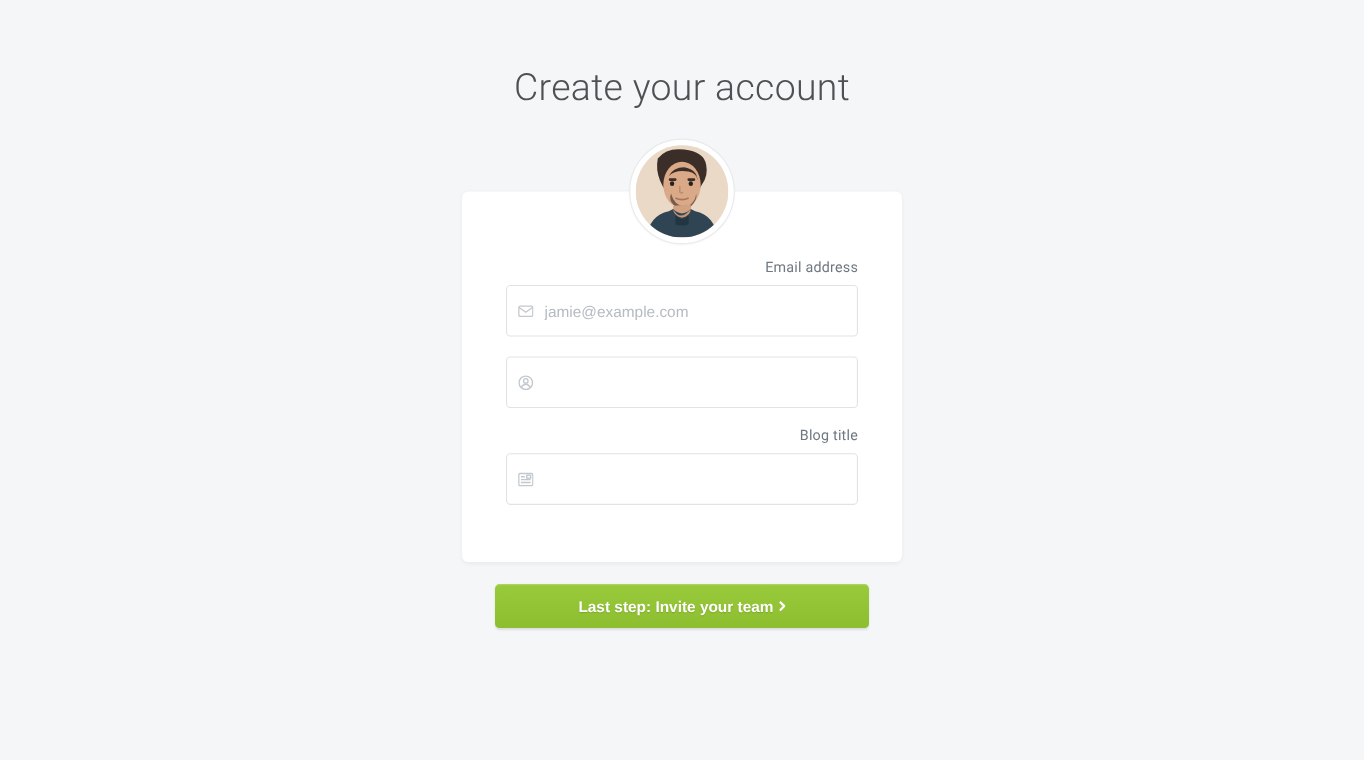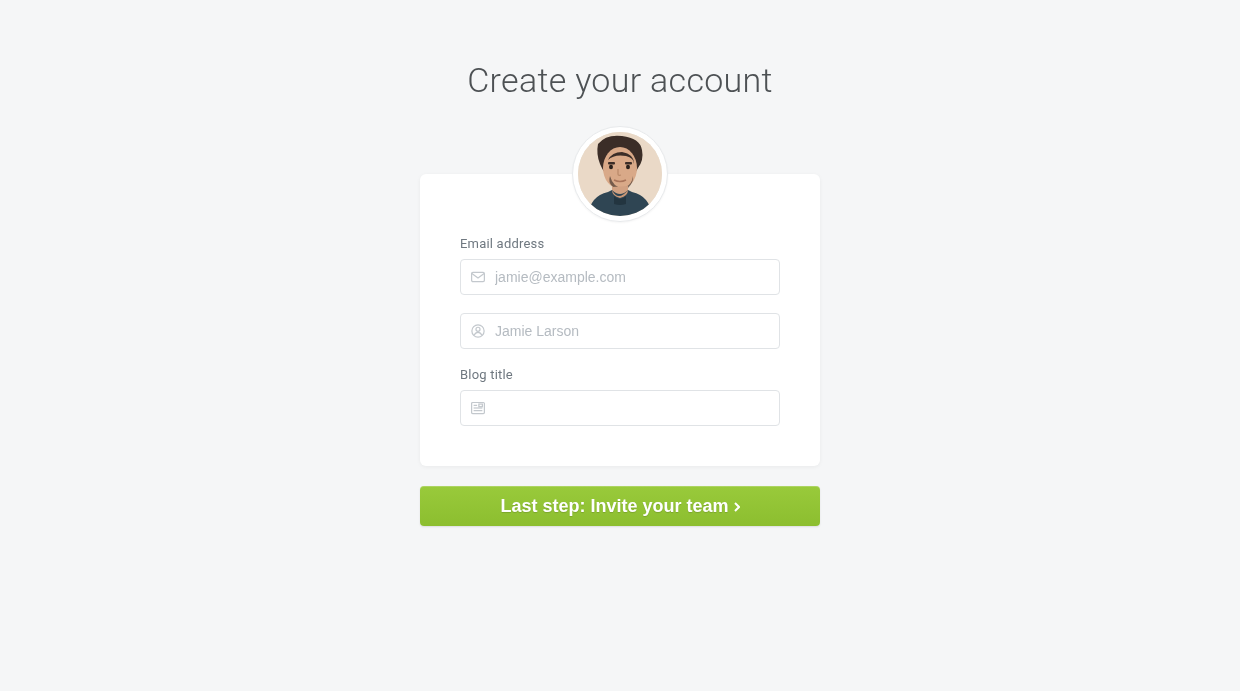--- a/index.html
+++ b/index.html
@@ -60,36 +60,37 @@
       width: 400px;
       background: #ffffff;
       border-radius: 6px;
       box-shadow: 0 1px 4px rgba(0,0,0,0.05);
       padding: 62px 40px 40px 40px;
     }
     .form-group {
       margin-bottom: 18px;
     }
     .form-group:last-child {
-      margin-bottom: 0;
+      margin-bottom: 12px;
     }
     .field-label {
       display: block;
       font-size: 13px;
       color: #6f7880;
       letter-spacing: 0.2px;
       margin-bottom: 8px;
+      text-align: right;
     }
     .input-wrapper {
       position: relative;
       display: flex;
       align-items: center;
       border: 1px solid #e0e3e6;
       border-radius: 4px;
-      height: 36px;
+      height: 47px;
       background: #ffffff;
     }
     .input-icon {
       width: 34px;
       display: flex;
       align-items: center;
       justify-content: center;
       flex-shrink: 0;
     }
     .input-icon svg {
@@ -119,29 +120,29 @@
       padding-right: 10px;
       flex-shrink: 0;
     }
     .password-strength .bar {
       width: 3px;
       height: 3px;
       border-radius: 1px;
       background: #d0d4d8;
     }
     .submit-button {
-      width: 400px;
+      width: 340px;
       height: 40px;
       margin-top: 20px;
       border: none;
       border-radius: 4px;
       background: linear-gradient(to bottom, #99ca3b, #8cbe2f);
       box-shadow: inset 0 1px 0 rgba(255,255,255,0.2), 0 1px 2px rgba(0,0,0,0.1);
       color: #ffffff;
-      font-size: 18px;
+      font-size: 14px;
       font-weight: 600;
       cursor: pointer;
       display: flex;
       align-items: center;
       justify-content: center;
       gap: 5px;
       text-shadow: 0 1px 1px rgba(0,0,0,0.15);
     }
     .chevron {
       display: inline-block;
@@ -201,21 +202,20 @@
 
     <div class="form-group">
       <div class="input-wrapper">
         <span class="input-icon">
           <svg viewBox="0 0 16 16">
               <circle cx="8" cy="8" r="7"></circle>
               <circle cx="8" cy="6" r="2.3"></circle>
               <path d="M3.5 13 Q5 9.5 8 9.5 Q11 9.5 12.5 13"></path>
             </svg>
         </span>
-        <input type="text" class="text-input" placeholder="Jamie Larson" style="">
       </div>
     </div>
 
     <div class="form-group">
     </div>
 
     <div class="form-group">
       <label class="field-label">Blog title</label>
       <div class="input-wrapper">
         <span class="input-icon">

